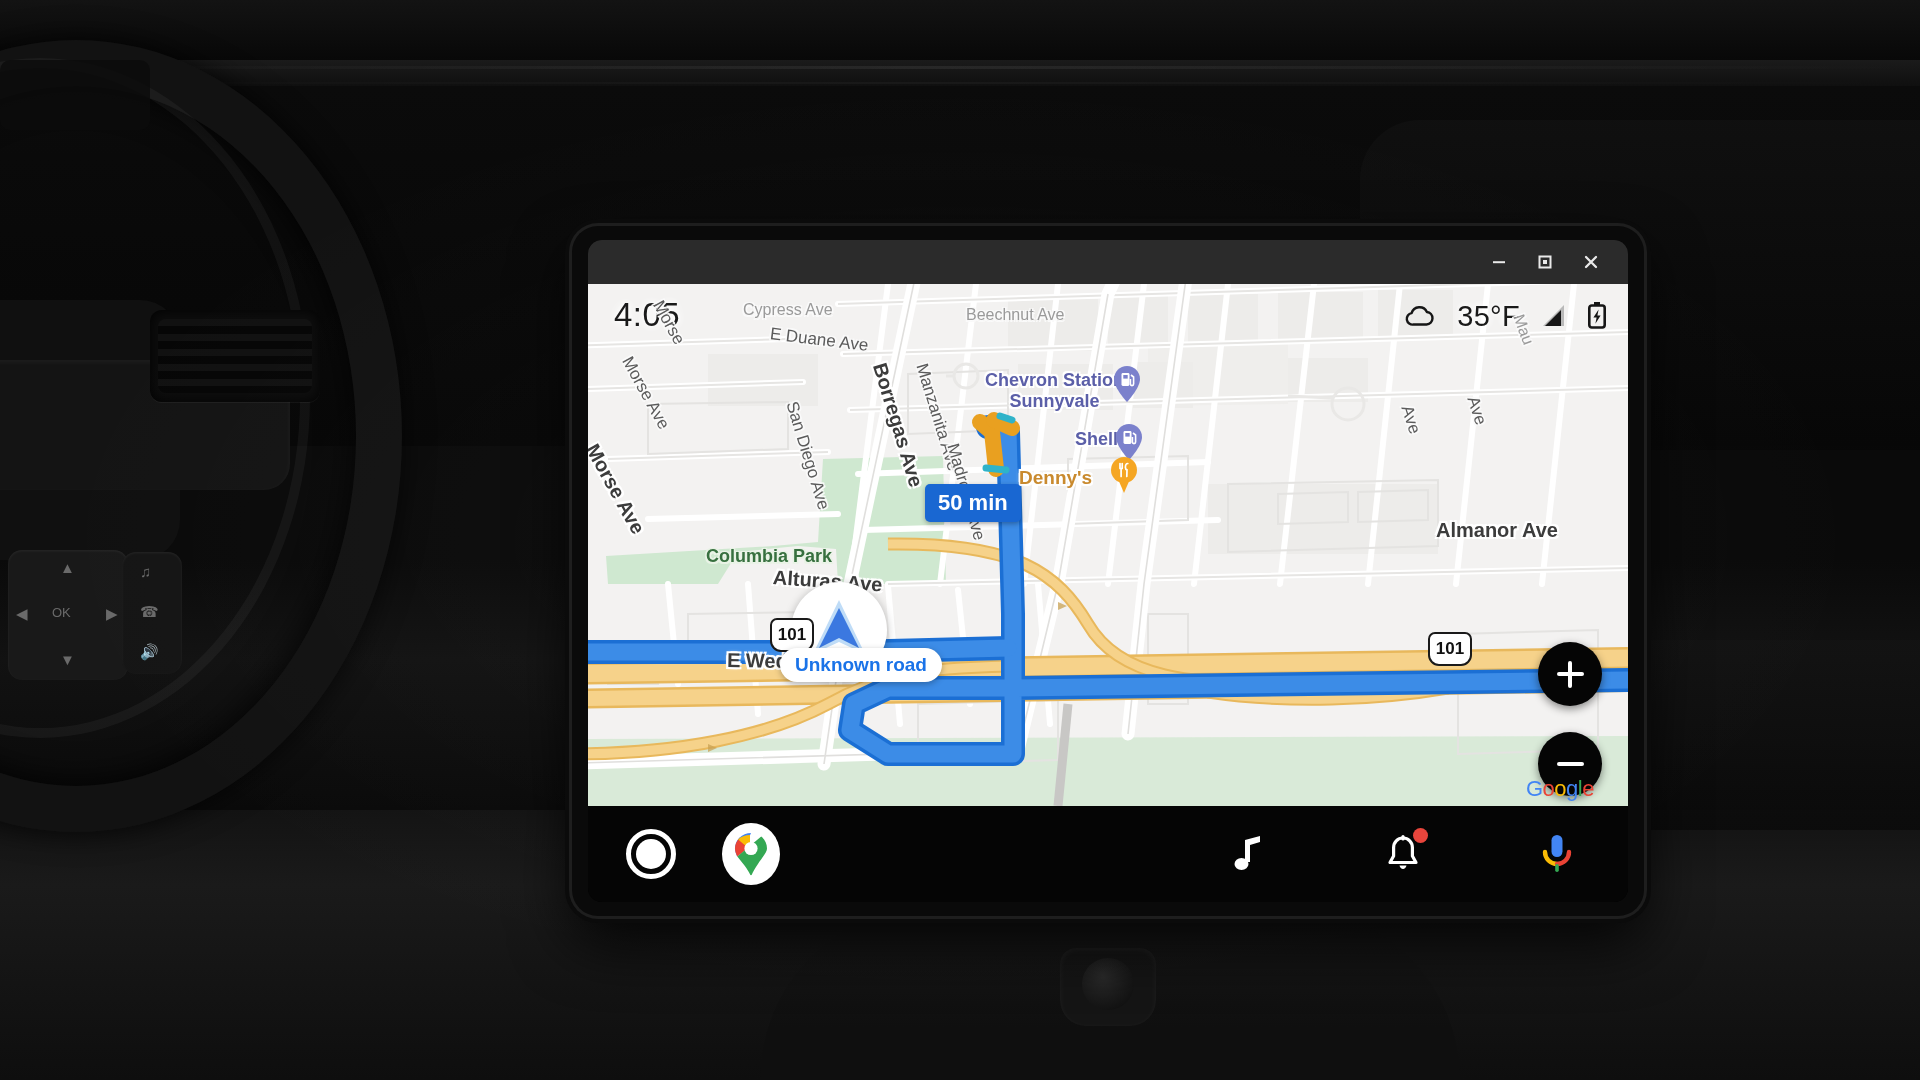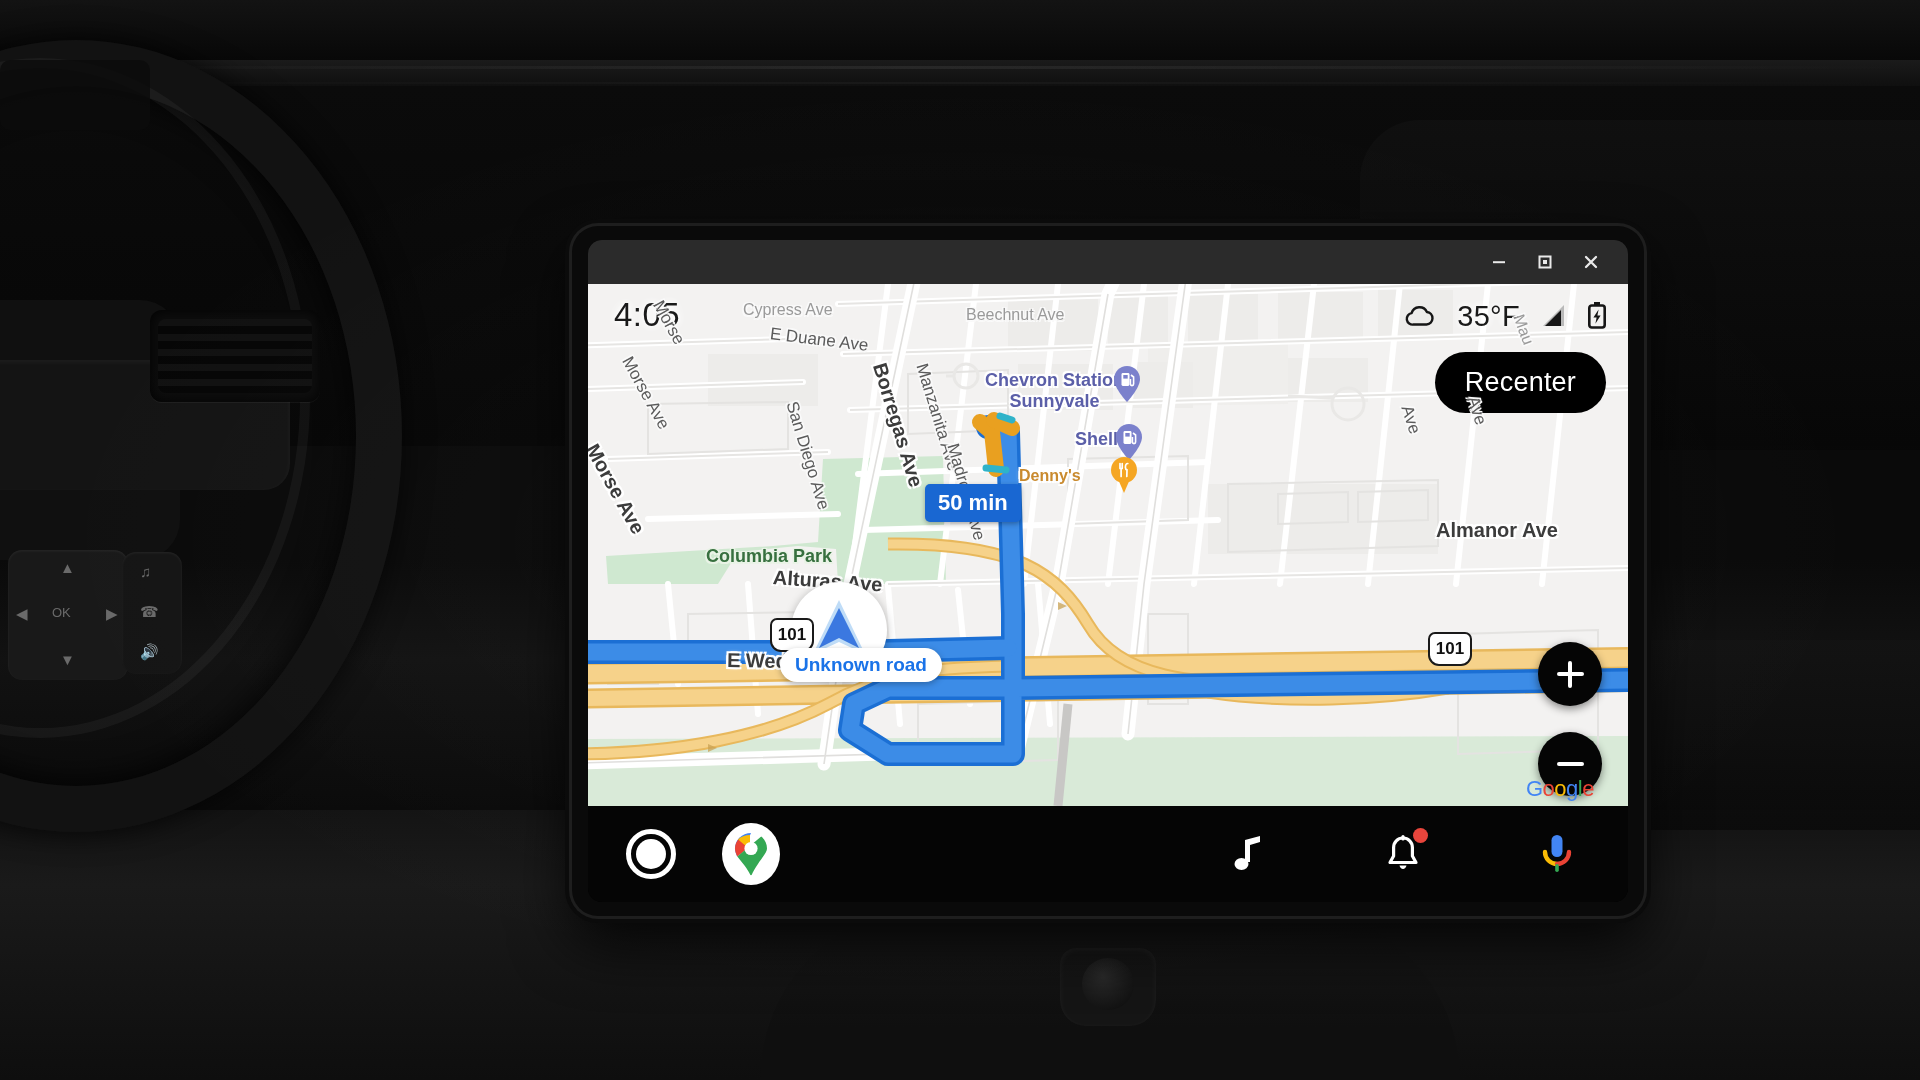--- a/index.html
+++ b/index.html
@@ -92,21 +92,21 @@
   .lbl-street{color:#5b5b5b;font-size:17px;font-weight:500;
       text-shadow:-1.5px -1.5px 0 #fafafa,1.5px -1.5px 0 #fafafa,-1.5px 1.5px 0 #fafafa,1.5px 1.5px 0 #fafafa,0 0 3px #fafafa;}
   .lbl-major{color:#3c3c3c;font-size:20px;font-weight:700;
       text-shadow:-2px -2px 0 #fff,2px -2px 0 #fff,-2px 2px 0 #fff,2px 2px 0 #fff,0 0 4px #fff;}
   .lbl-faint{color:#9a9a9a;font-size:16px;font-weight:500;
       text-shadow:-1.5px -1.5px 0 #fafafa,1.5px -1.5px 0 #fafafa,-1.5px 1.5px 0 #fafafa,1.5px 1.5px 0 #fafafa;}
   .lbl-park{color:#37703f;font-size:18px;font-weight:600;
       text-shadow:-1.5px -1.5px 0 #e9f3e6,1.5px -1.5px 0 #e9f3e6,-1.5px 1.5px 0 #e9f3e6,1.5px 1.5px 0 #e9f3e6;}
   .lbl-poi{color:#5b5fa8;font-size:18px;font-weight:600;
       text-shadow:-1.6px -1.6px 0 #fff,1.6px -1.6px 0 #fff,-1.6px 1.6px 0 #fff,1.6px 1.6px 0 #fff,0 0 4px #fff;}
-  .lbl-poi-food{color:#c98a2e;font-size:16px;font-weight:600;
+  .lbl-poi-food{color:#c98a2e;font-size:19px;font-weight:600;
       text-shadow:-1.6px -1.6px 0 #fff,1.6px -1.6px 0 #fff,-1.6px 1.6px 0 #fff,1.6px 1.6px 0 #fff,0 0 4px #fff;}
 
   .pin{position:absolute;width:28px;height:36px;}
   .pin svg{display:block;}
 
   .eta{position:absolute;background:#1967D2;color:#fff;font-size:22px;font-weight:700;padding:6px 13px;border-radius:5px;
       box-shadow:0 2px 5px rgba(0,0,0,.3);}
 
   .roadchip{position:absolute;background:#fff;color:#1a73e8;font-size:19px;font-weight:700;padding:6px 15px;border-radius:18px;
       box-shadow:0 2px 6px rgba(0,0,0,.28);}
@@ -351,21 +351,20 @@
         </span>
         <span>
           <svg width="18" height="27" viewBox="0 0 18 27">
             <rect x="6" y="0" width="6" height="3" fill="#161616"></rect>
             <rect x="1.3" y="3.5" width="15.4" height="22" rx="2.4" fill="none" stroke="#161616" stroke-width="2.6"></rect>
             <path d="M10.6 7.5 L5.4 15.6 L8.6 15.6 L7.4 21.8 L12.6 13.4 L9.4 13.4 Z" fill="#161616"></path>
           </svg>
         </span>
       </div>
 
-      <div class="ov recenter">Recenter</div>
 
       <div id="street-label-host">
           <div class="lbl lbl-faint" style="left: 155px; top: 17px; transform: rotate(0deg);">Cypress Ave</div>
           <div class="lbl lbl-faint" style="left: 378px; top: 22px; transform: rotate(0deg);">Beechnut Ave</div>
           <div class="lbl lbl-street" style="left: 182px; top: 40px; transform: rotate(7deg);">E Duane Ave</div>
           <div class="lbl lbl-street" style="left: 69px; top: 8px; transform: rotate(61deg);">Morse</div>
           <div class="lbl lbl-street" style="left: 38px; top: 64px; transform: rotate(61deg);">Morse Ave</div>
           <div class="lbl lbl-major" style="left: 3px; top: 150px; transform: rotate(61deg);">Morse Ave</div>
           <div class="lbl lbl-street" style="left: 203px; top: 108px; transform: rotate(73deg);">San Diego Ave</div>
           <div class="lbl lbl-major" style="left: 291px; top: 68px; transform: rotate(73deg);">Borregas Ave</div>

